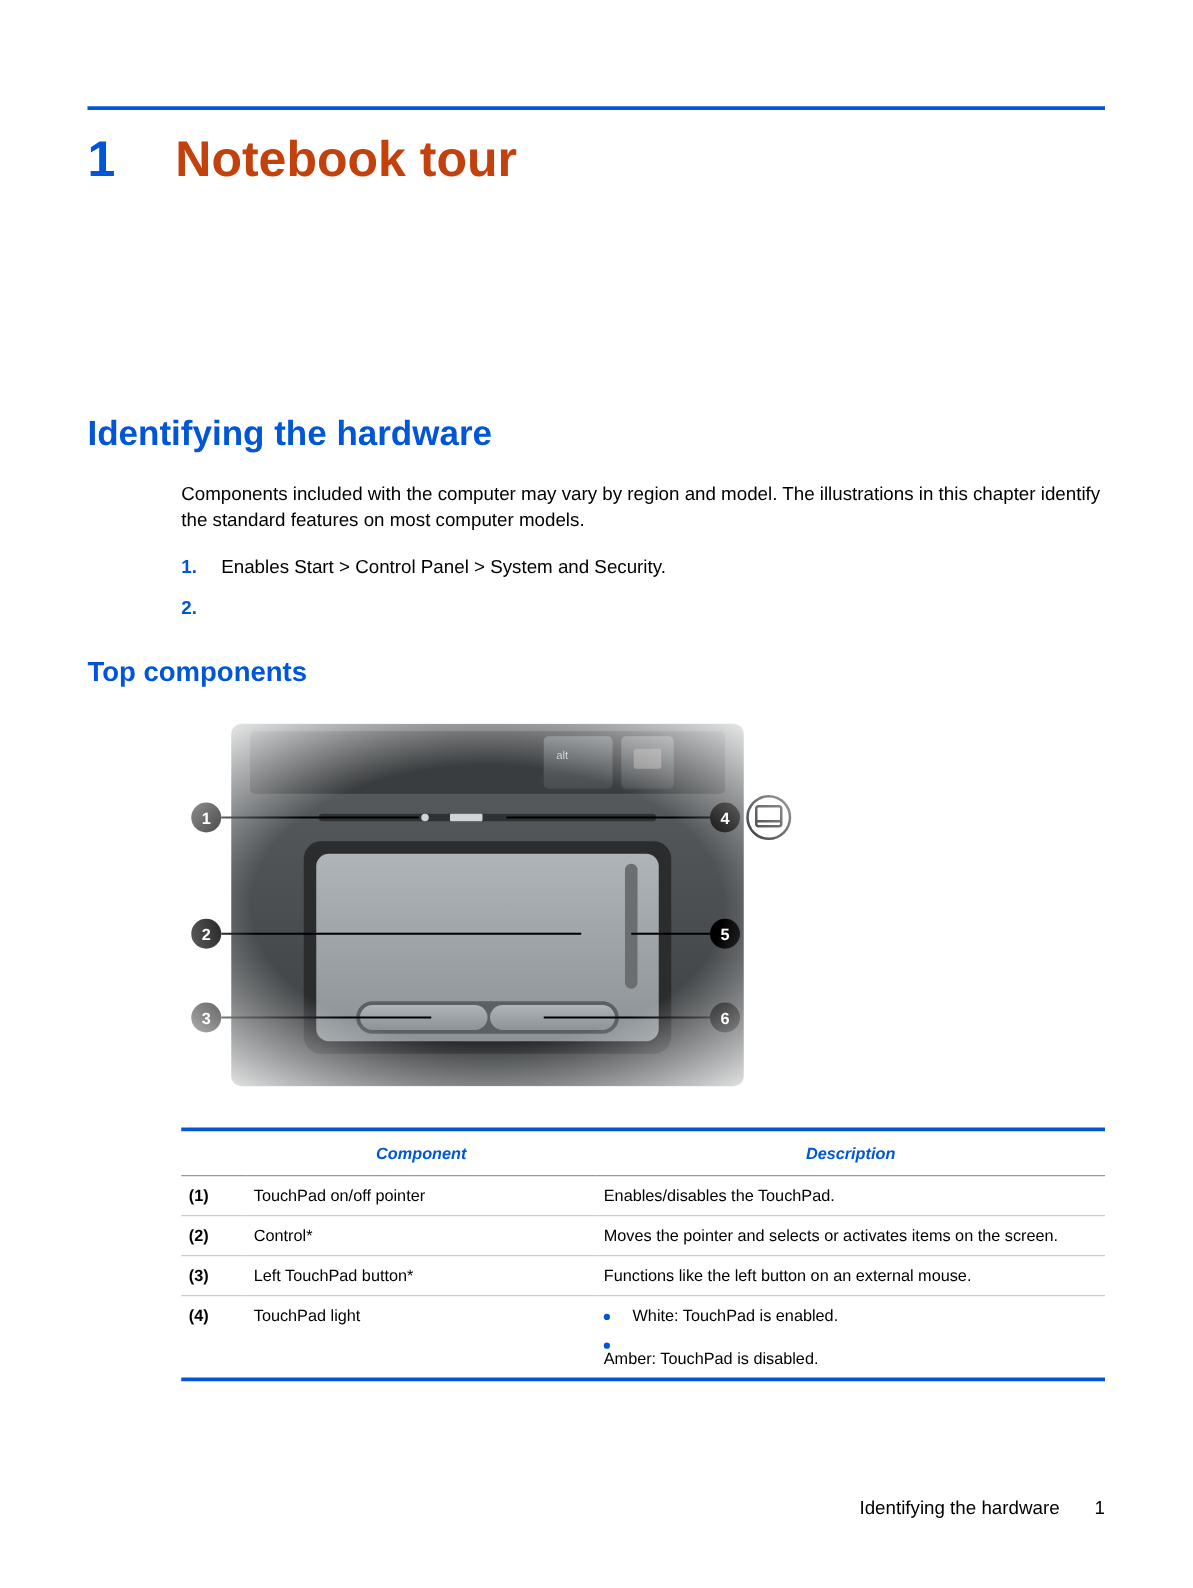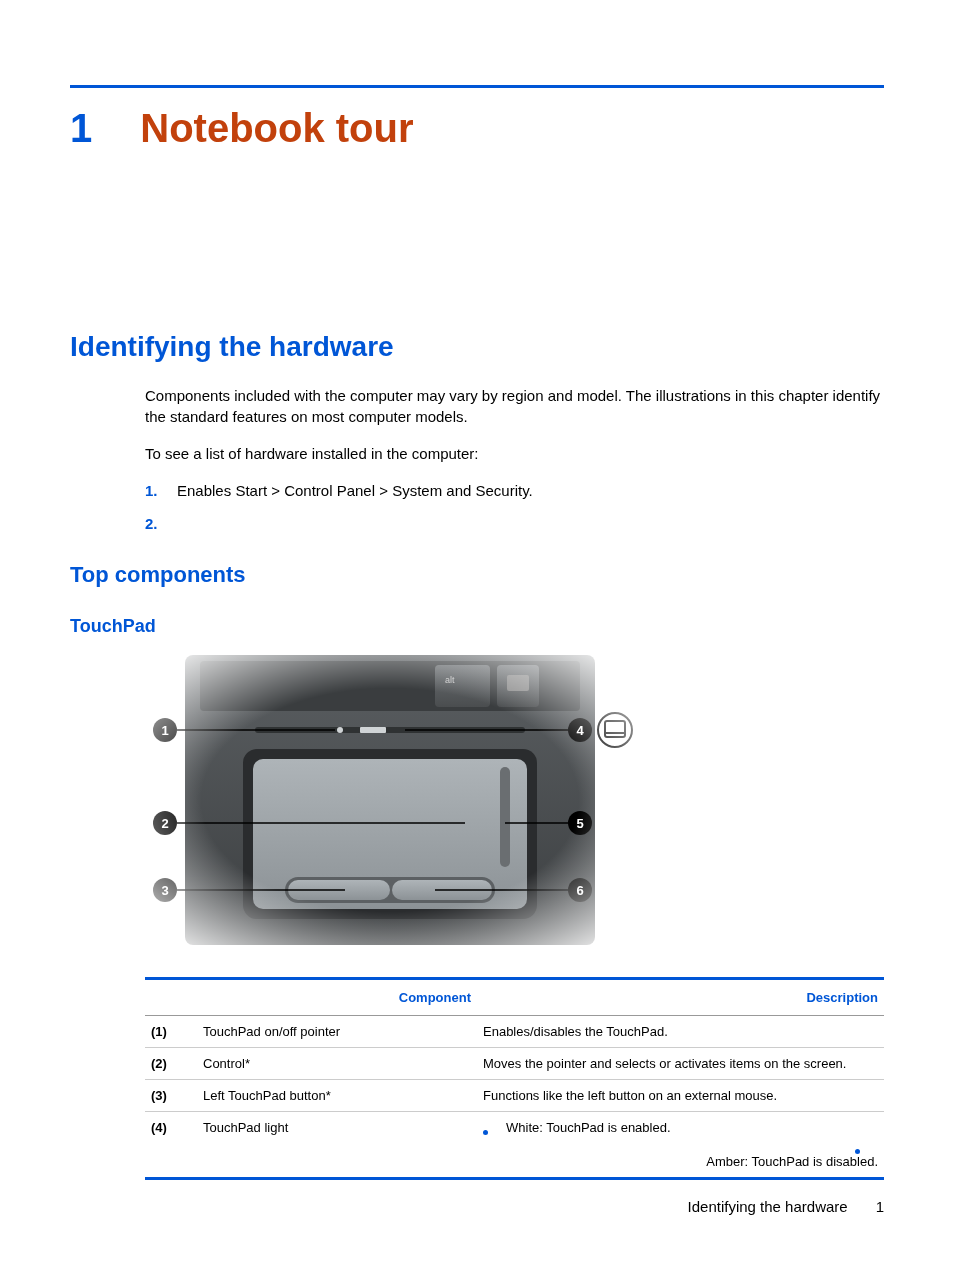--- a/index.html
+++ b/index.html
@@ -90,40 +90,41 @@
     margin-left: 75px;
     border-top: 3px solid #0056d6;
     border-bottom: 3px solid #0056d6;
   }
   .comp-table {
     width: 100%;
     border-collapse: collapse;
     font-size: 13px;
   }
   .comp-table th {
-    text-align: right;
+    text-align: center;
     color: #0056d6;
     font-weight: bold;
     padding: 10px 6px 10px 6px;
     border-bottom: 1px solid #999;
+    font-style: italic;
   }
   .comp-table td {
     padding: 8px 6px;
     border-bottom: 1px solid #ccc;
     vertical-align: top;
   }
   .comp-table tr.last td { border-bottom: none; }
   .col-num { width: 52px; font-weight: bold; }
   .col-name { width: 280px; }
   .desc-list {
     list-style: none;
   }
   .desc-list li {
     display: flex;
-    align-items: flex-end;
+    align-items: flex-start;
     margin-bottom: 8px;
   }
   .desc-list li:last-child { margin-bottom: 0; flex-direction: column; }
   .bullet-dot {
     width: 5px; height: 5px;
     background: #0056d6;
     border-radius: 50%;
     margin-top: 6px;
     margin-right: 18px;
     flex-shrink: 0;
@@ -146,38 +147,36 @@
 
   <div class="chapter-heading">
     <span class="chapter-number">1</span>
     <span class="chapter-title">Notebook tour</span>
   </div>
 
   <h2 class="h2-section">Identifying the hardware</h2>
 
   <div class="body-indent">
     <p class="body-text">Components included with the computer may vary by region and model. The illustrations in this chapter identify the standard features on most computer models.</p>
-    <p class="body-text">To see a list of hardware installed in the computer:</p>
 
     <ol class="step-list">
       <li class="step-item">
         <span class="step-num">1.</span>
         <span>
           <span>Enables </span><span class="bold">Start &gt; Control Panel &gt; System and Security</span><span>.</span>
         </span>
       </li>
       <li class="step-item">
         <span class="step-num">2.</span>
       </li>
     </ol>
 
   </div>
 
   <h3 class="h3-section">Top components</h3>
-  <h4 class="h4-section">TouchPad</h4>
 
   <div class="diagram-wrap">
     <svg class="diagram" viewBox="0 0 490 290">
       <defs>
         <linearGradient id="gBody" x1="0" y1="0" x2="0" y2="1">
           <stop offset="0" stop-color="#5b5f62"></stop>
           <stop offset="1" stop-color="#3c3f41"></stop>
         </linearGradient>
         <linearGradient id="gKey" x1="0" y1="0" x2="0" y2="1">
           <stop offset="0" stop-color="#6a6e71"></stop>

